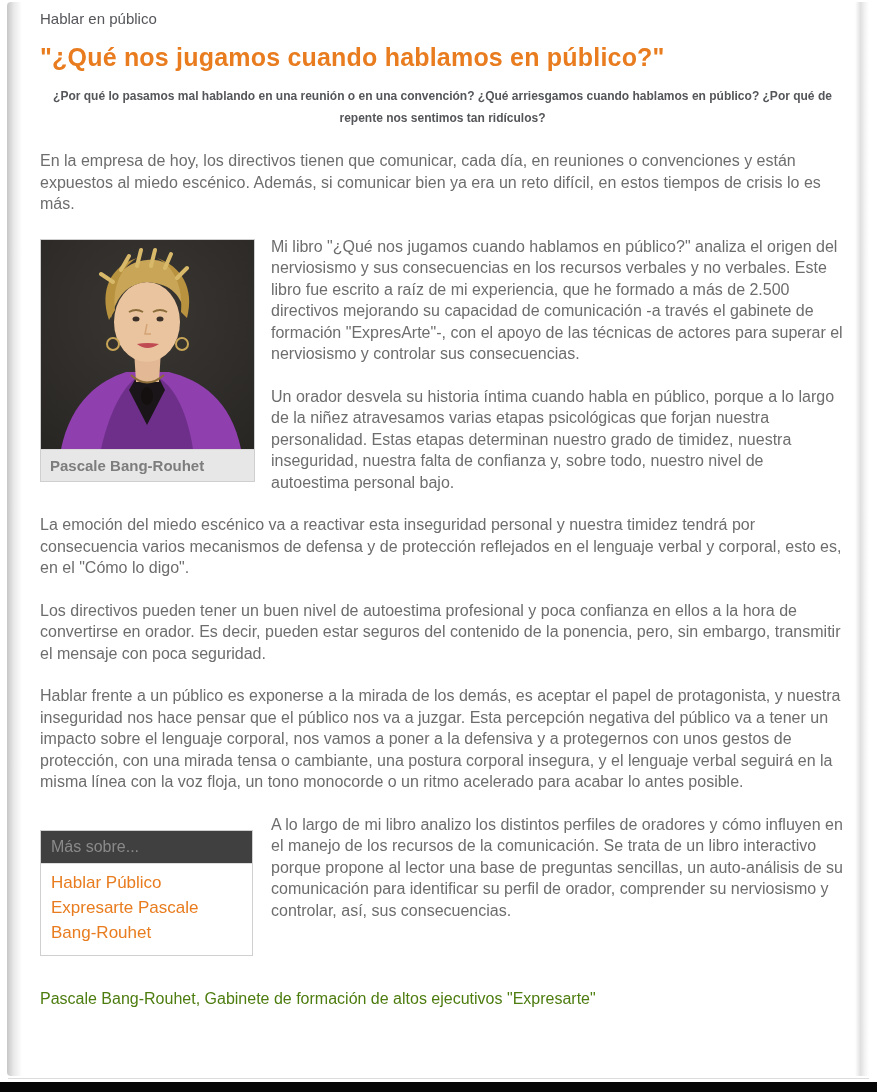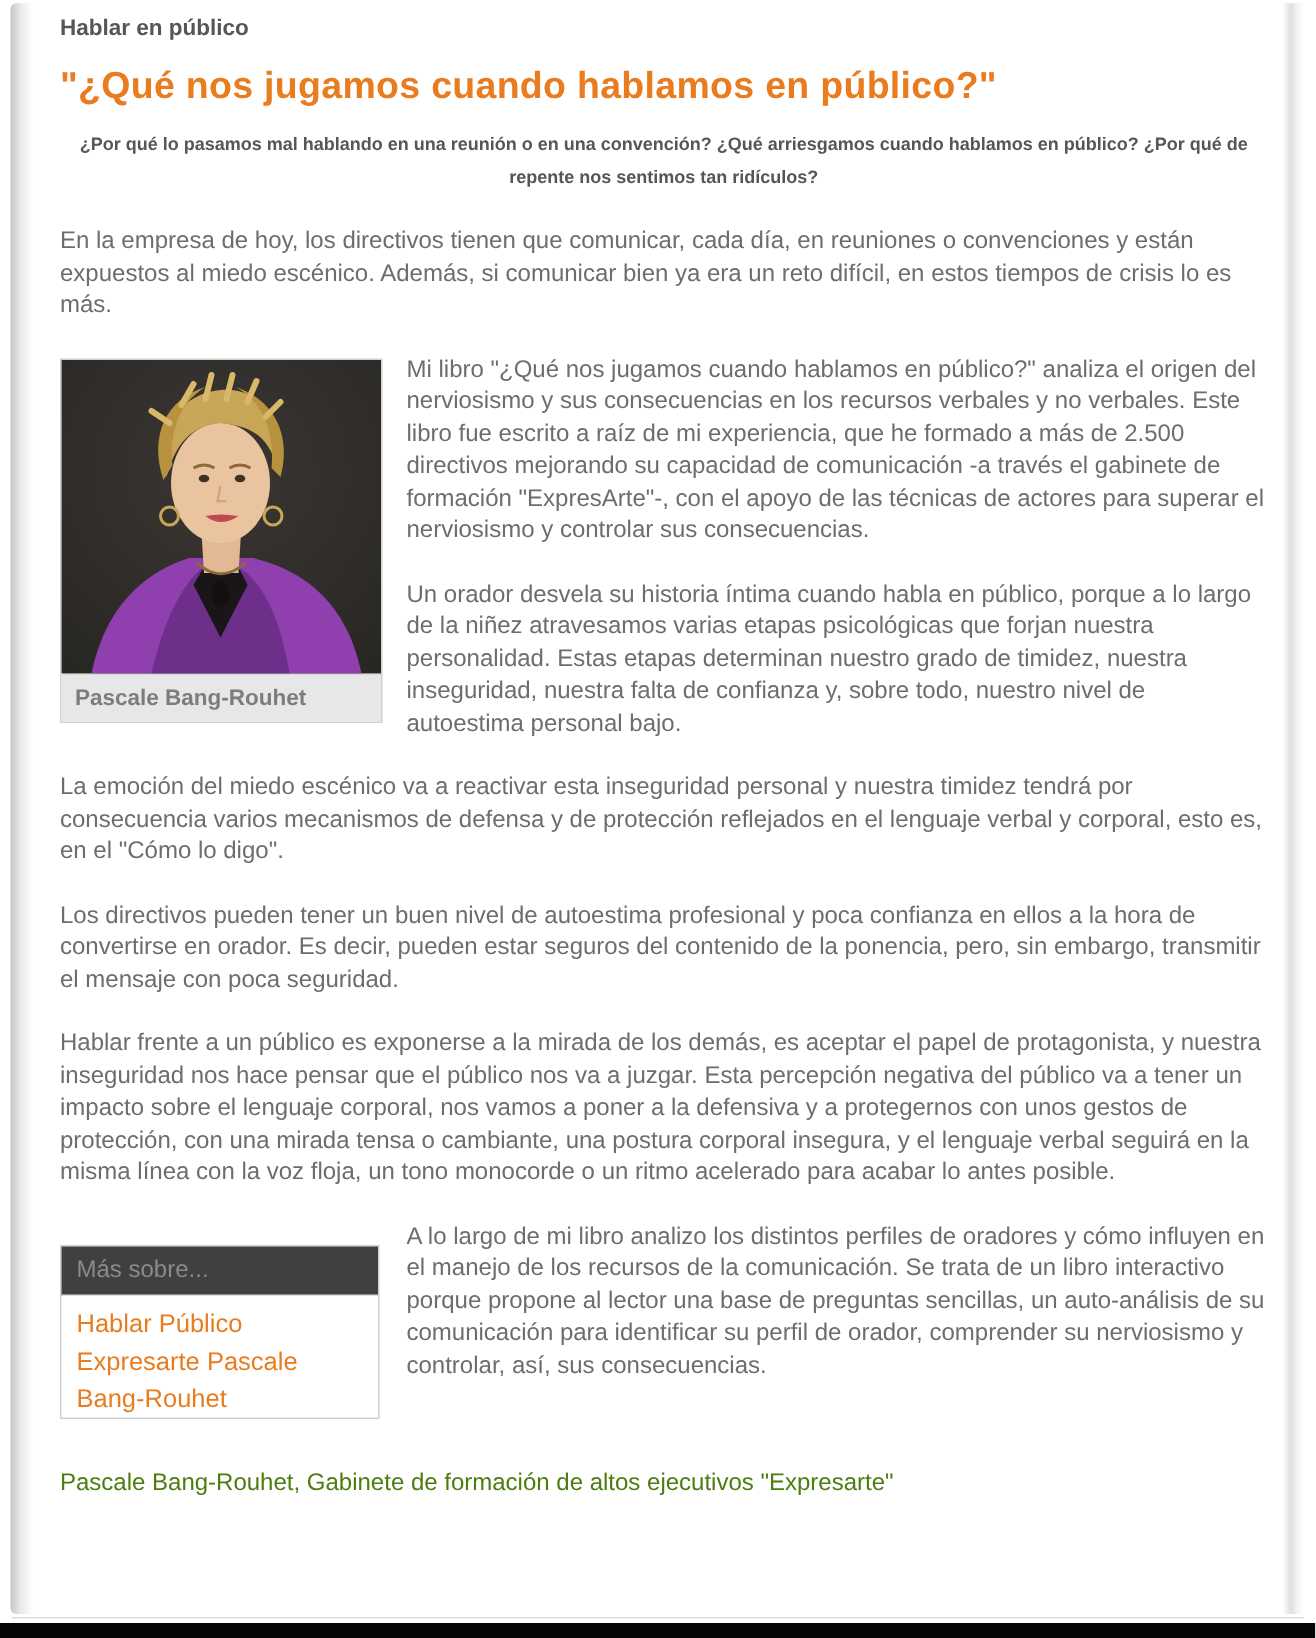--- a/index.html
+++ b/index.html
@@ -26,21 +26,21 @@
   }
   .bottom-bar {
     position: absolute; left: 0; right: 0; bottom: 0; height: 10px;
     background: #060606;
   }
   .content {
     position: absolute; top: 0; left: 40px; width: 805px;
     padding-top: 10px;
   }
   .kicker {
-    font-size: 15px; font-weight: bold; color: #55565a;
+    font-size: 15px; font-weight: normal; color: #55565a;
     margin: 0 0 16px 0;
   }
   .title {
     font-size: 25px; font-weight: bold; color: #e87c1e;
     margin: 0 0 14px 0; letter-spacing: 0.2px;
   }
   .lead {
     font-size: 12px; font-weight: bold; color: #55565a;
     line-height: 21.5px; margin: 0 0 21px 0; text-align: center;
   }
@@ -65,21 +65,21 @@
     float: left; width: 211px;
     margin: 16px 18px 8px 0;
     border: 1px solid #d0d0d0;
     background: #ffffff;
   }
   .more-box-header {
     background: #404040; color: #8a8a8a;
     font-size: 16px; padding: 7px 10px;
     border-bottom: 1px solid #dddddd;
   }
-  .more-box-links { padding: 6px 10px 0 10px; }
+  .more-box-links { padding: 6px 10px 10px 10px; }
   .more-link {
     display: inline; color: #e87c1e; text-decoration: none;
     font-size: 17px; line-height: 25px;
   }
   .more-link-item { margin: 0; }
   .footer-line {
     clear: both; font-size: 16px; color: #4d7c0f;
     padding-top: 26px; margin: 0;
   }
 </style>

